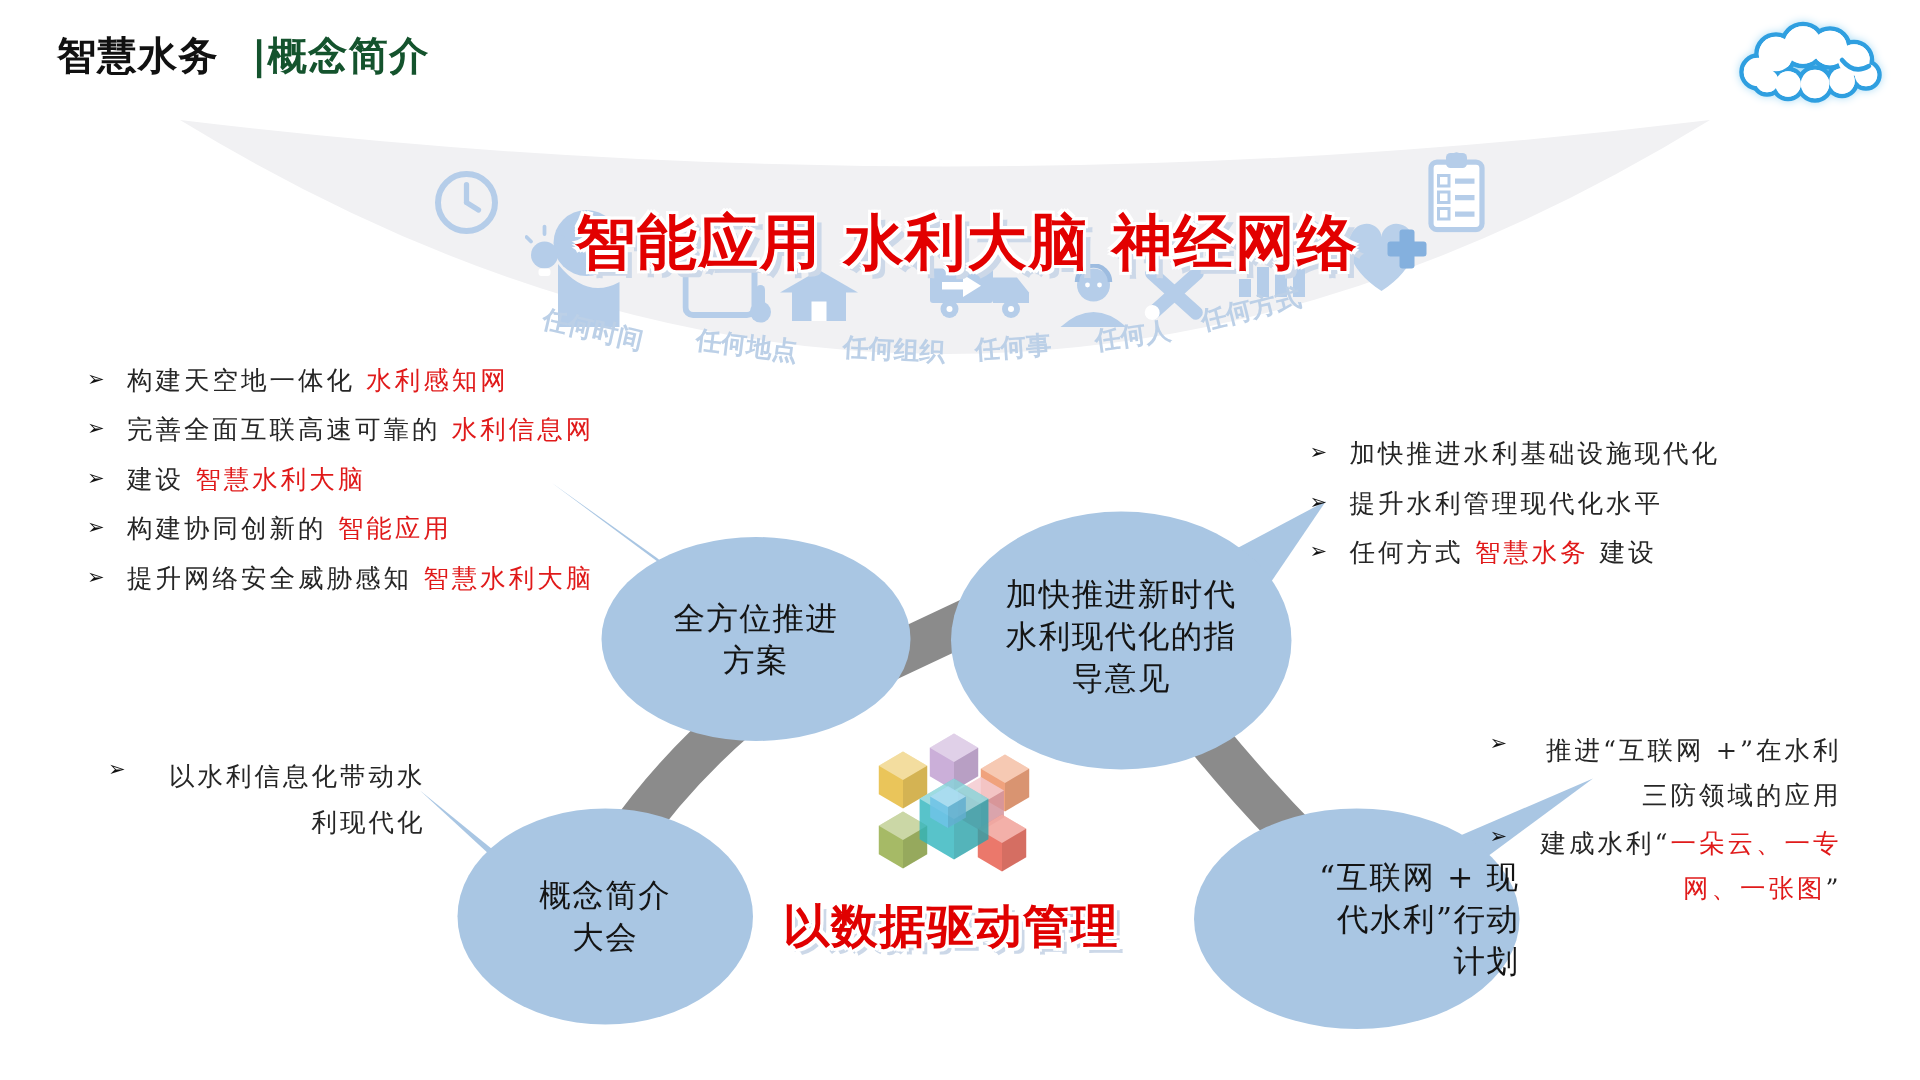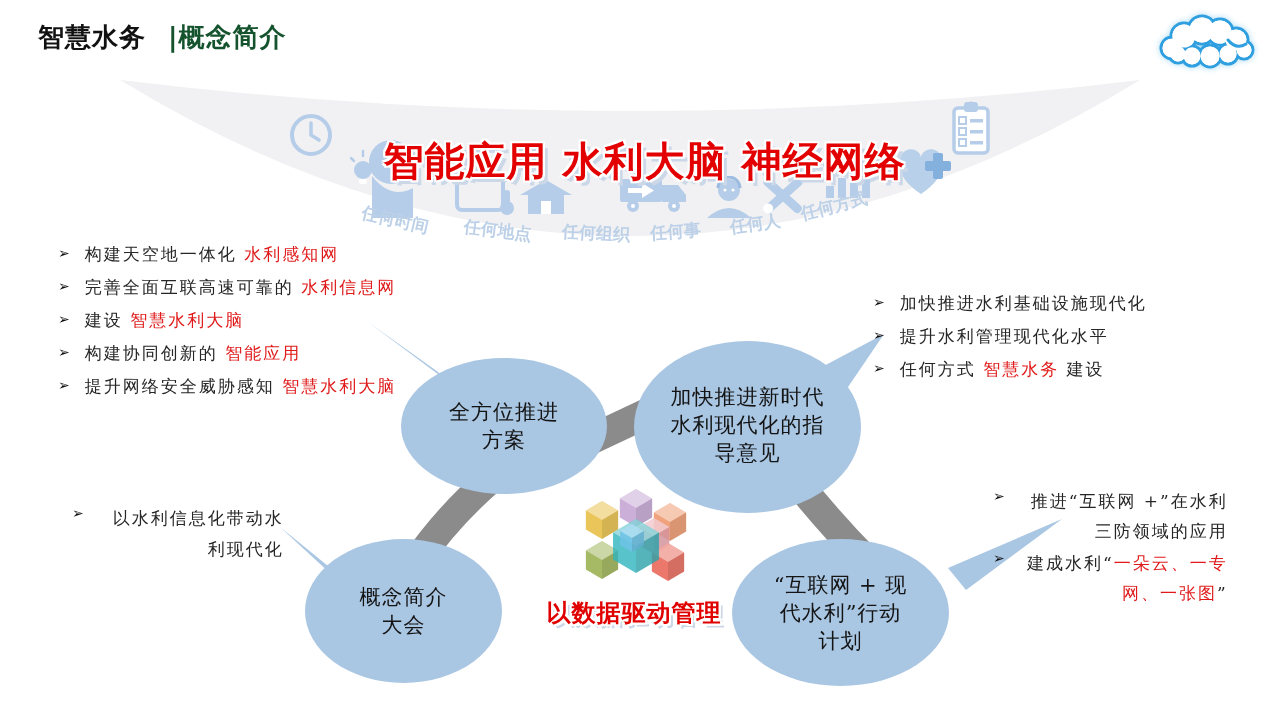--- a/index.html
+++ b/index.html
@@ -52,25 +52,25 @@
   .ell{
     z-index:2;background:#a9c6e3;border-radius:50%;
     display:flex;flex-direction:column;align-items:center;justify-content:center;
     font-family:"DejaVu Serif","Liberation Serif",serif;
     font-size:21px;line-height:28px;color:#141414;letter-spacing:1px;text-align:center;
   }
   .ell span{display:block;}
   .ell-tl{left:401px;top:358px;width:206px;height:136px;}
   .ell-tr{left:634px;top:341px;width:227px;height:172px;font-family:Liberation Mono, monospace;}
   .ell-bl{left:305px;top:539px;width:197px;height:144px;}
-  .ell-br{left:732px;top:539px;width:217px;height:147px;}
+  .ell-br{left:796px;top:539px;width:217px;height:147px;align-items:flex-end;}
   .cube{left:574px;top:488px;z-index:3;}
   .center-caption{
     left:505px;top:597px;width:258px;z-index:4;text-align:center;
-    font-size:24px;font-weight:bold;color:#e00000;letter-spacing:1px;white-space:nowrap;
+    font-size:31px;font-weight:bold;color:#e00000;letter-spacing:1px;white-space:nowrap;
     text-shadow:2px 0 #fff,-2px 0 #fff,0 2px #fff,0 -2px #fff,
                 2px 2px #fff,-2px -2px #fff,2px -2px #fff,-2px 2px #fff,
                 4px 4px 0 #ccd8e8;
   }
 </style>
 </head>
 <body>
 
 <svg class="abs bg-svg" width="1280" height="720">
   <path d="M 120 80 Q 632 392 1140 80 Q 632 142 120 80 Z" fill="#f1f1f3"></path>

